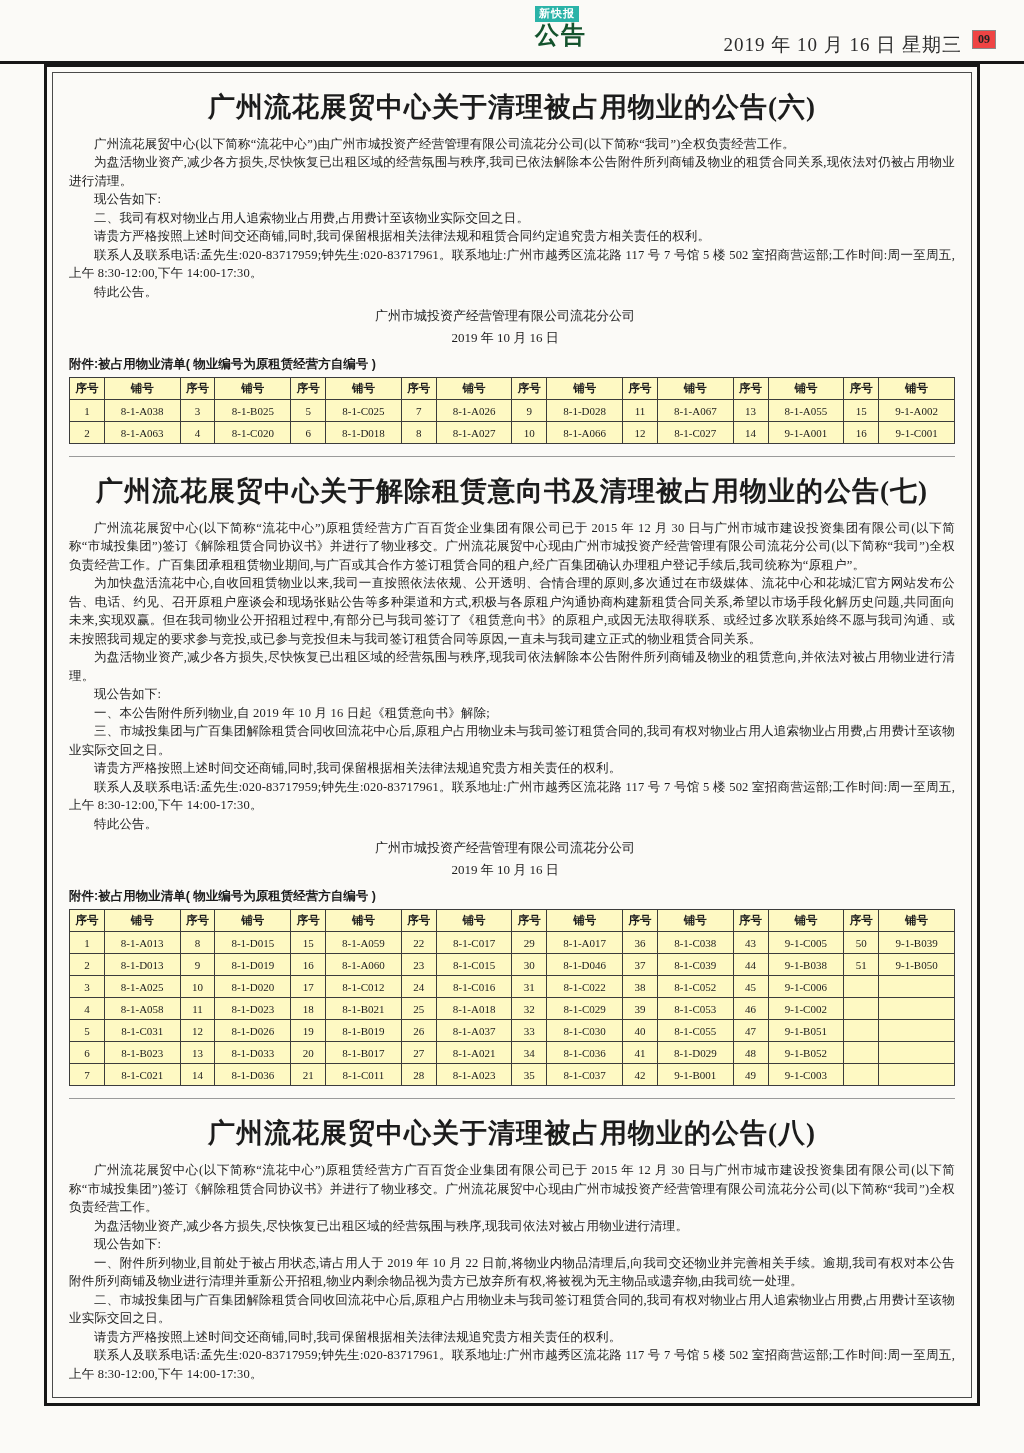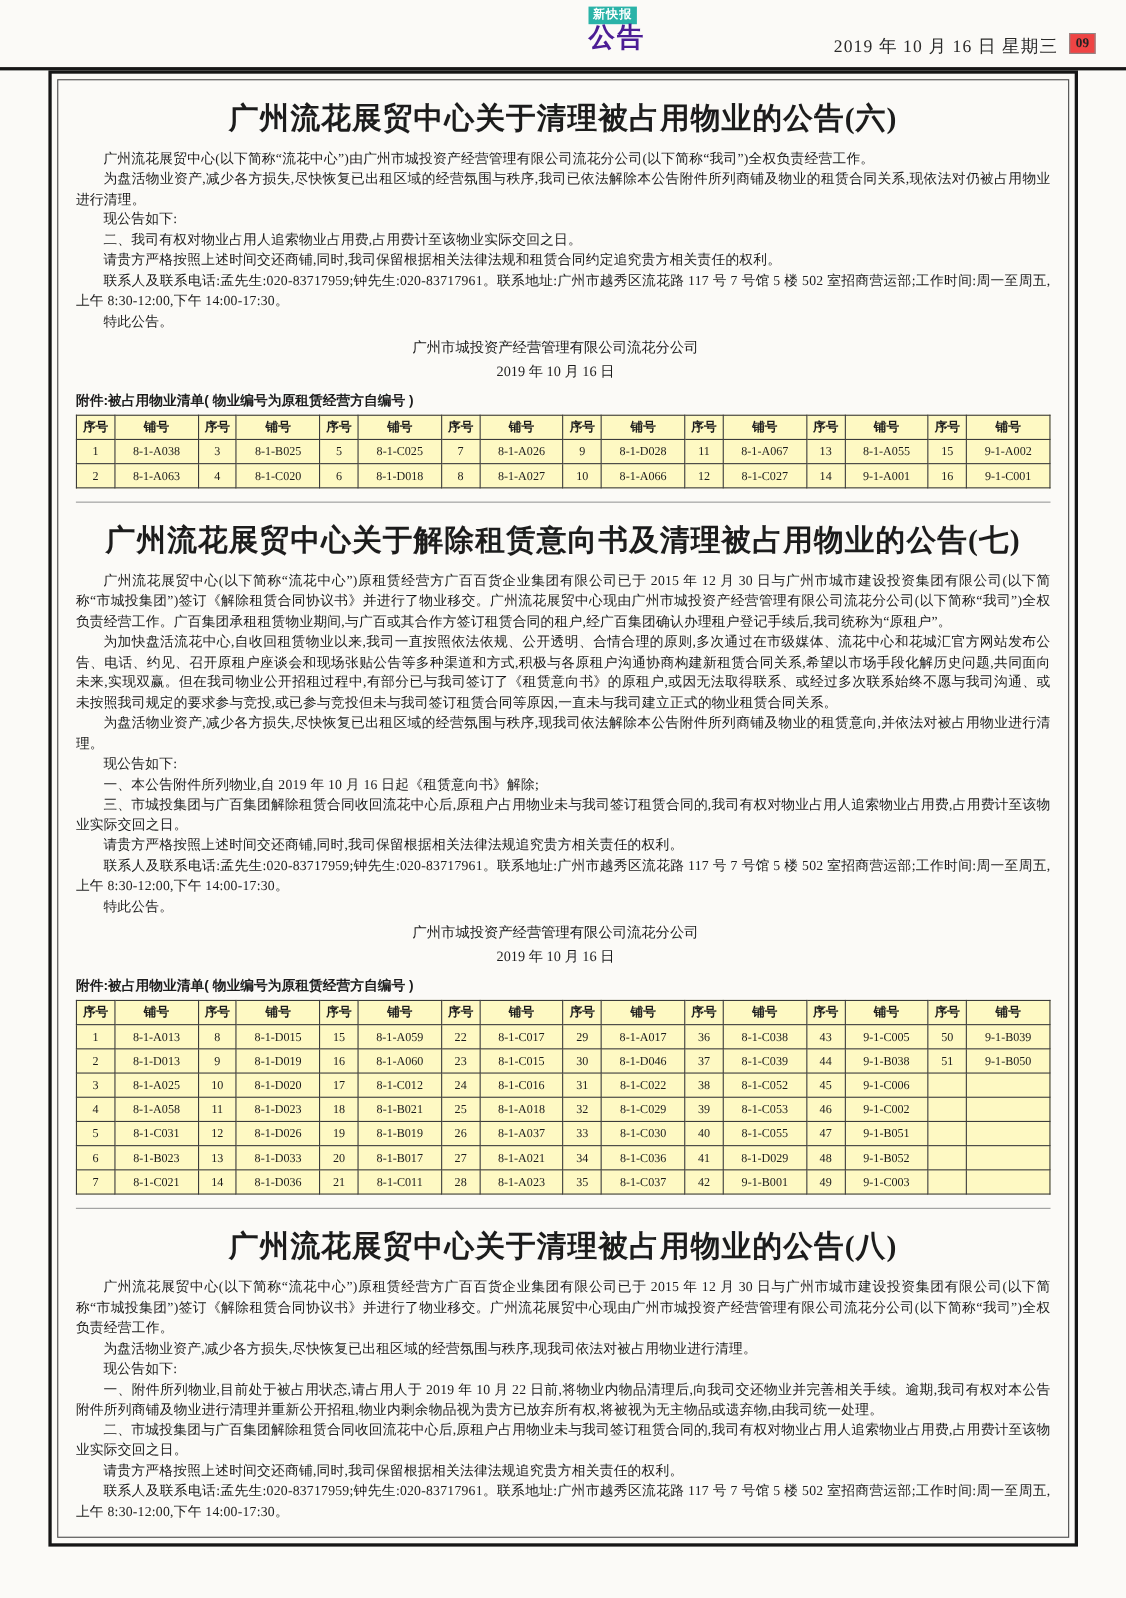--- a/index.html
+++ b/index.html
@@ -22,21 +22,21 @@
   .brand{position:absolute;left:487px;top:4px;text-align:left;line-height:1;margin-left:48px;}
   .brand-small{
     display:inline-block;color:#fff;font-size:11px;padding:2px 4px 3px;
     font-family:"Liberation Sans",sans-serif;font-weight:bold;letter-spacing:1px;
   }
   .brand-big{
     font-size:24px;font-weight:bold;letter-spacing:2px;margin-top:1px;
     font-family:"Liberation Sans",sans-serif;
   }
   .dateline{
-    position:absolute;right:62px;top:32px;font-size:16px;color:#2b2b2b;letter-spacing:1px;
+    position:absolute;right:62px;top:32px;font-size:19px;color:#2b2b2b;letter-spacing:1px;
   }
   .page-no{
     position:absolute;right:28px;top:30px;font-size:12px;font-weight:bold;color:#222;
     background:#ef4444;border:1px solid #8a8a8a;padding:1px 5px;
   }
   
   .frame{margin:0 44px;border:3px solid #161616;background:#fbfaf7;}
   .frame-inner{border:1px solid #4a4a4a;margin:5px;padding:6px 16px 14px;}
   .announcement{padding-top:4px;}
   .announcement + .announcement{margin-top:12px;border-top:1px solid #9a9a9a;padding-top:10px;}
@@ -66,21 +66,21 @@
   table.lots th:nth-child(even){width:8.6%;}
 </style>
 </head>
 <body>
 
 <div class="sheet">
 
   <div class="page-header">
     <div class="brand">
       <span class="brand-small" style="background: rgb(42, 179, 168);">新快报</span>
-      <div class="brand-big" style="color: #4c1d95;">公告</div>
+      <div class="brand-big" style="color: #14532d;">公告</div>
     </div>
     <div class="dateline">2019 年 10 月 16 日  星期三</div>
     <div class="page-no">09</div>
     <div class="header-rule"></div>
   </div>
 
   <div class="frame">
     <div class="frame-inner" id="announcements">
   <section class="announcement">
     <h1 class="a-title">广州流花展贸中心关于清理被占用物业的公告(六)</h1>

